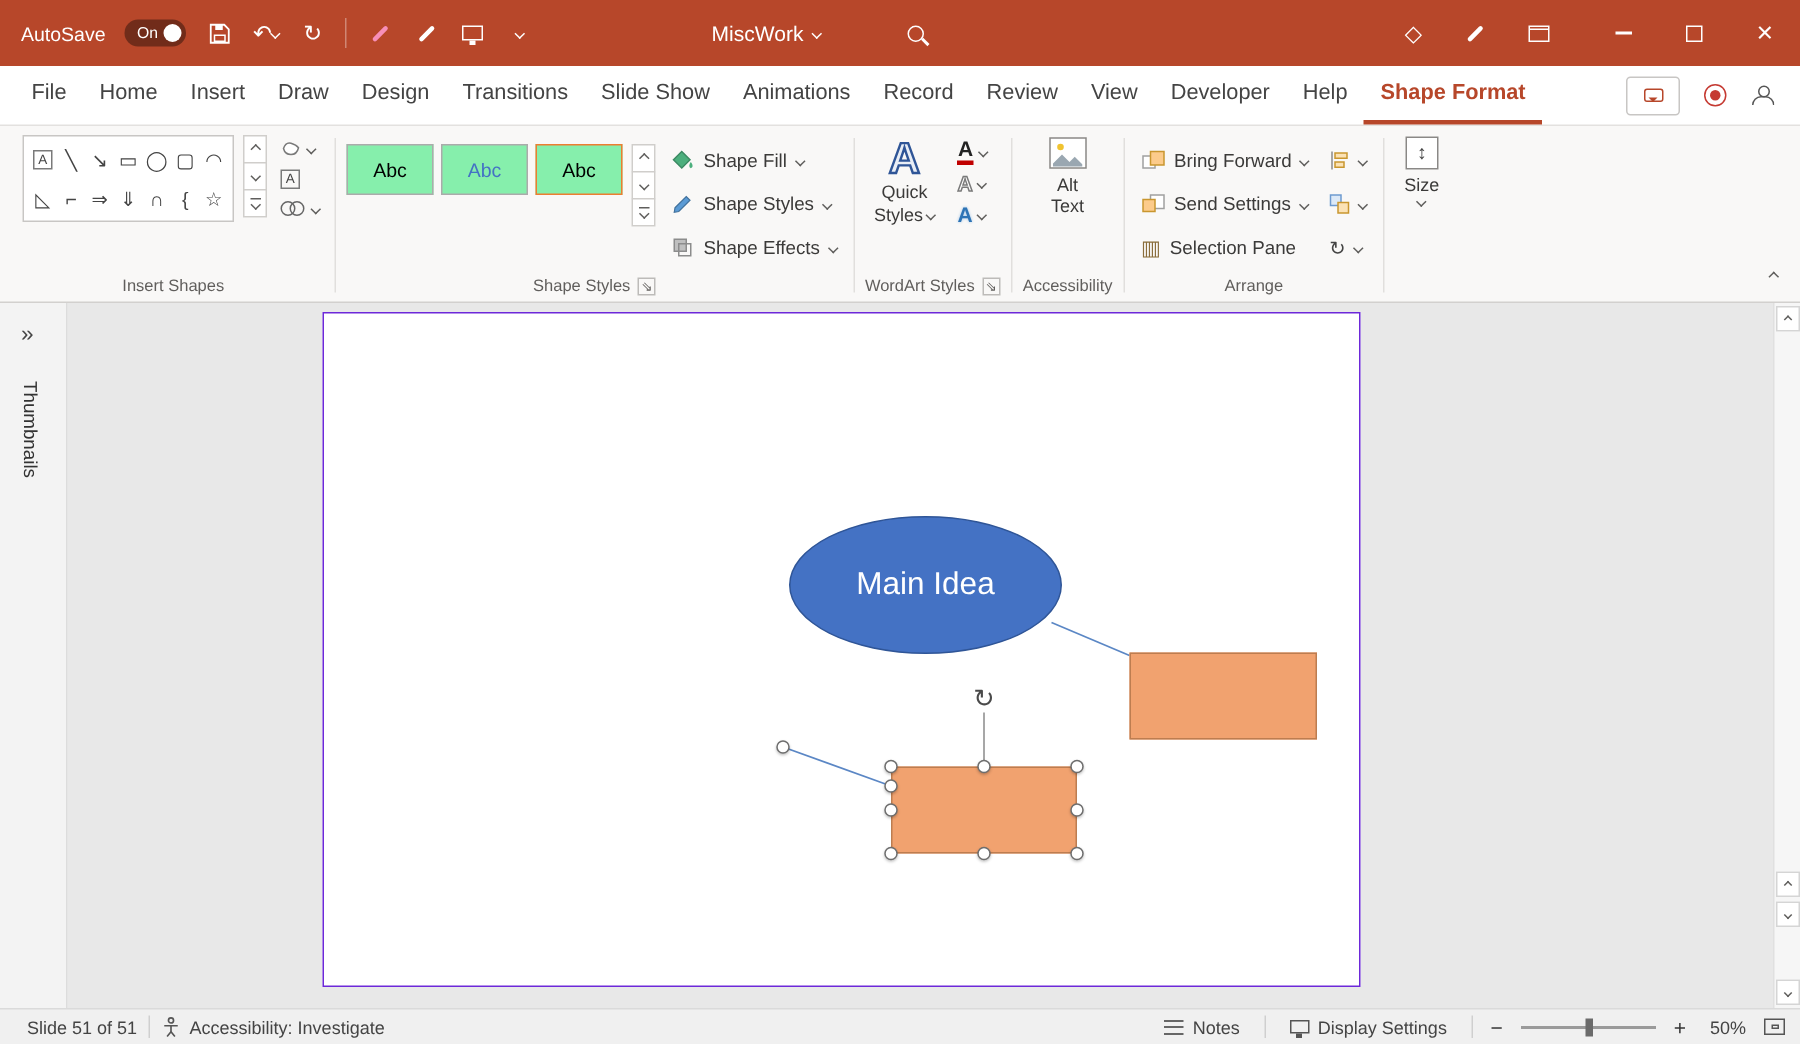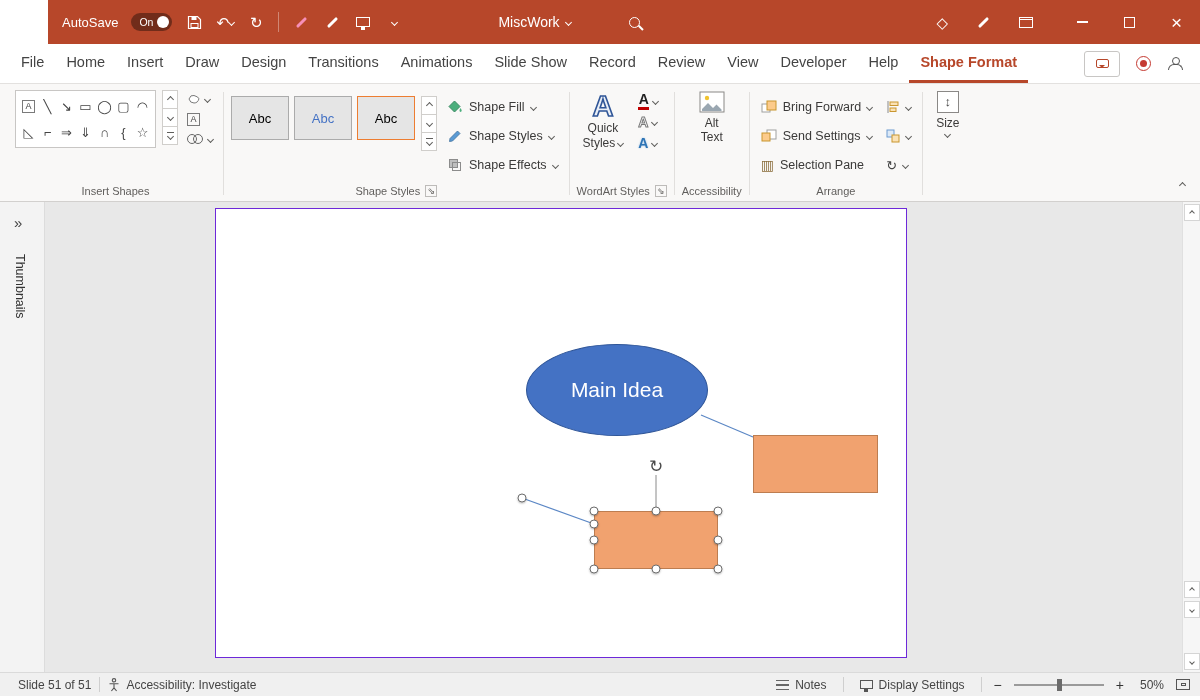--- a/index.html
+++ b/index.html
@@ -5,21 +5,21 @@
   * { margin:0; padding:0; box-sizing:border-box; }
   html,body { width:1200px; height:700px; overflow:hidden; font-family:"Liberation Sans", sans-serif; background:#fff; }
   :root{
     --titlebar-bg:#b7472a; --accent:#b7472a;
     --ellipse-fill:#4472c4; --ellipse-border:#2f5597;
     --shape-fill:#f1a26f; --shape-border:#bd7d50; --connector:#5b87c5;
   }
   #app { width:1200px; height:700px; display:flex; flex-direction:column; }
 
   
-  .titlebar { height:44px; background:var(--titlebar-bg); color:#fff; display:flex; align-items:center; position:relative; flex:none; font-size:13px;margin-left:48px; }
+  .titlebar { height:44px; background:var(--titlebar-bg); color:#fff; display:flex; align-items:center; position:relative; flex:none; font-size:13px; }
   .tb-left { display:flex; align-items:center; gap:13px; padding-left:14px; }
   .pill { display:flex; align-items:center; gap:4px; background:rgba(0,0,0,.38); border-radius:9px; height:18px; padding:0 3px 0 8px; cursor:pointer; }
   .pill .knob { width:12px; height:12px; background:#fff; border-radius:50%; }
   .pill .ptxt { font-size:10.5px; color:#fff; }
   .tb-ic { display:flex; align-items:center; justify-content:center; min-width:18px; height:24px; cursor:pointer; }
   .tb-sep { width:1px; height:20px; background:rgba(255,255,255,.35); }
   .glyph { font-size:15px; line-height:1; }
   .chev { width:5px; height:5px; border-right:1.4px solid #5f5e5c; border-bottom:1.4px solid #5f5e5c; display:inline-block; transform:rotate(45deg); flex:none; }
   .chev.white { border-color:#fff; }
   .chev.up { transform:rotate(225deg); }
@@ -69,21 +69,21 @@
   .abox { width:13px; height:13px; border:1px solid #7a7a7a; font-size:9px; display:flex; align-items:center; justify-content:center; color:#444; }
   .galscroll { display:flex; flex-direction:column; }
   .galbtn { width:16px; height:19px; border:1px solid #d0cecb; background:#fff; display:flex; align-items:center; justify-content:center; cursor:pointer; margin-bottom:-1px; }
   .galbtn .bar { width:7px; height:1.3px; background:#5f5e5c; margin-bottom:1px; }
   .smallcol { display:flex; flex-direction:column; gap:2px; }
   .sbtn { display:flex; align-items:center; gap:4px; height:18px; padding:0 3px; cursor:pointer; }
   .circles2 { width:17px; height:12px; position:relative; display:inline-block; }
   .circles2 i { position:absolute; width:10px; height:10px; border:1.2px solid #666; border-radius:50%; top:1px; }
   .circles2 i:first-child { left:0; } .circles2 i:last-child { left:6px; }
 
-  .stylecard { width:58px; height:44px; background:#e5e5e5; border:1px solid #ababab; display:flex; align-items:center; justify-content:center; font-size:13px; cursor:pointer; margin-top:6px; }
+  .stylecard { width:58px; height:34px; background:#86efac; border:1px solid #ababab; display:flex; align-items:center; justify-content:center; font-size:13px; cursor:pointer; margin-top:6px; }
   .stylecard.c2 { color:#4472c4; }
   .stylecard.c3 { border-color:#ed7d31; }
   .cards { display:flex; gap:5px; }
   .txtbtns { display:flex; flex-direction:column; gap:3px; margin-top:4px; }
   .txtbtn { display:flex; align-items:center; gap:6px; height:26px; font-size:12.5px; color:#3b3a39; padding:0 4px; cursor:pointer; }
 
   .bigbtn { display:flex; flex-direction:column; align-items:center; font-size:12px; color:#3b3a39; line-height:1.2; padding:1px 6px; cursor:pointer; text-align:center; }
   .bigA { font-size:29px; font-weight:700; color:#e9eef6; -webkit-text-stroke:1.6px #2f5597; line-height:1.05; }
   .waRows { display:flex; flex-direction:column; gap:3px; margin-top:2px; }
   .waA { font-size:14px; font-weight:700; color:#222; line-height:1; }
@@ -194,22 +194,22 @@
   </div>
 
   <div class="tabrow">
     <div class="tabs">
       <span class="tab">File</span>
       <span class="tab">Home</span>
       <span class="tab">Insert</span>
       <span class="tab">Draw</span>
       <span class="tab">Design</span>
       <span class="tab">Transitions</span>
+      <span class="tab">Slide Show</span>
       <span class="tab">Animations</span>
-      <span class="tab">Slide Show</span>
       <span class="tab">Record</span>
       <span class="tab">Review</span>
       <span class="tab">View</span>
       <span class="tab">Developer</span>
       <span class="tab">Help</span>
       <span class="tab active">Shape Format</span>
     </div>
     <div class="tabrow-right">
       <span class="comment-btn">
           <span class="bubble-ic"></span>

